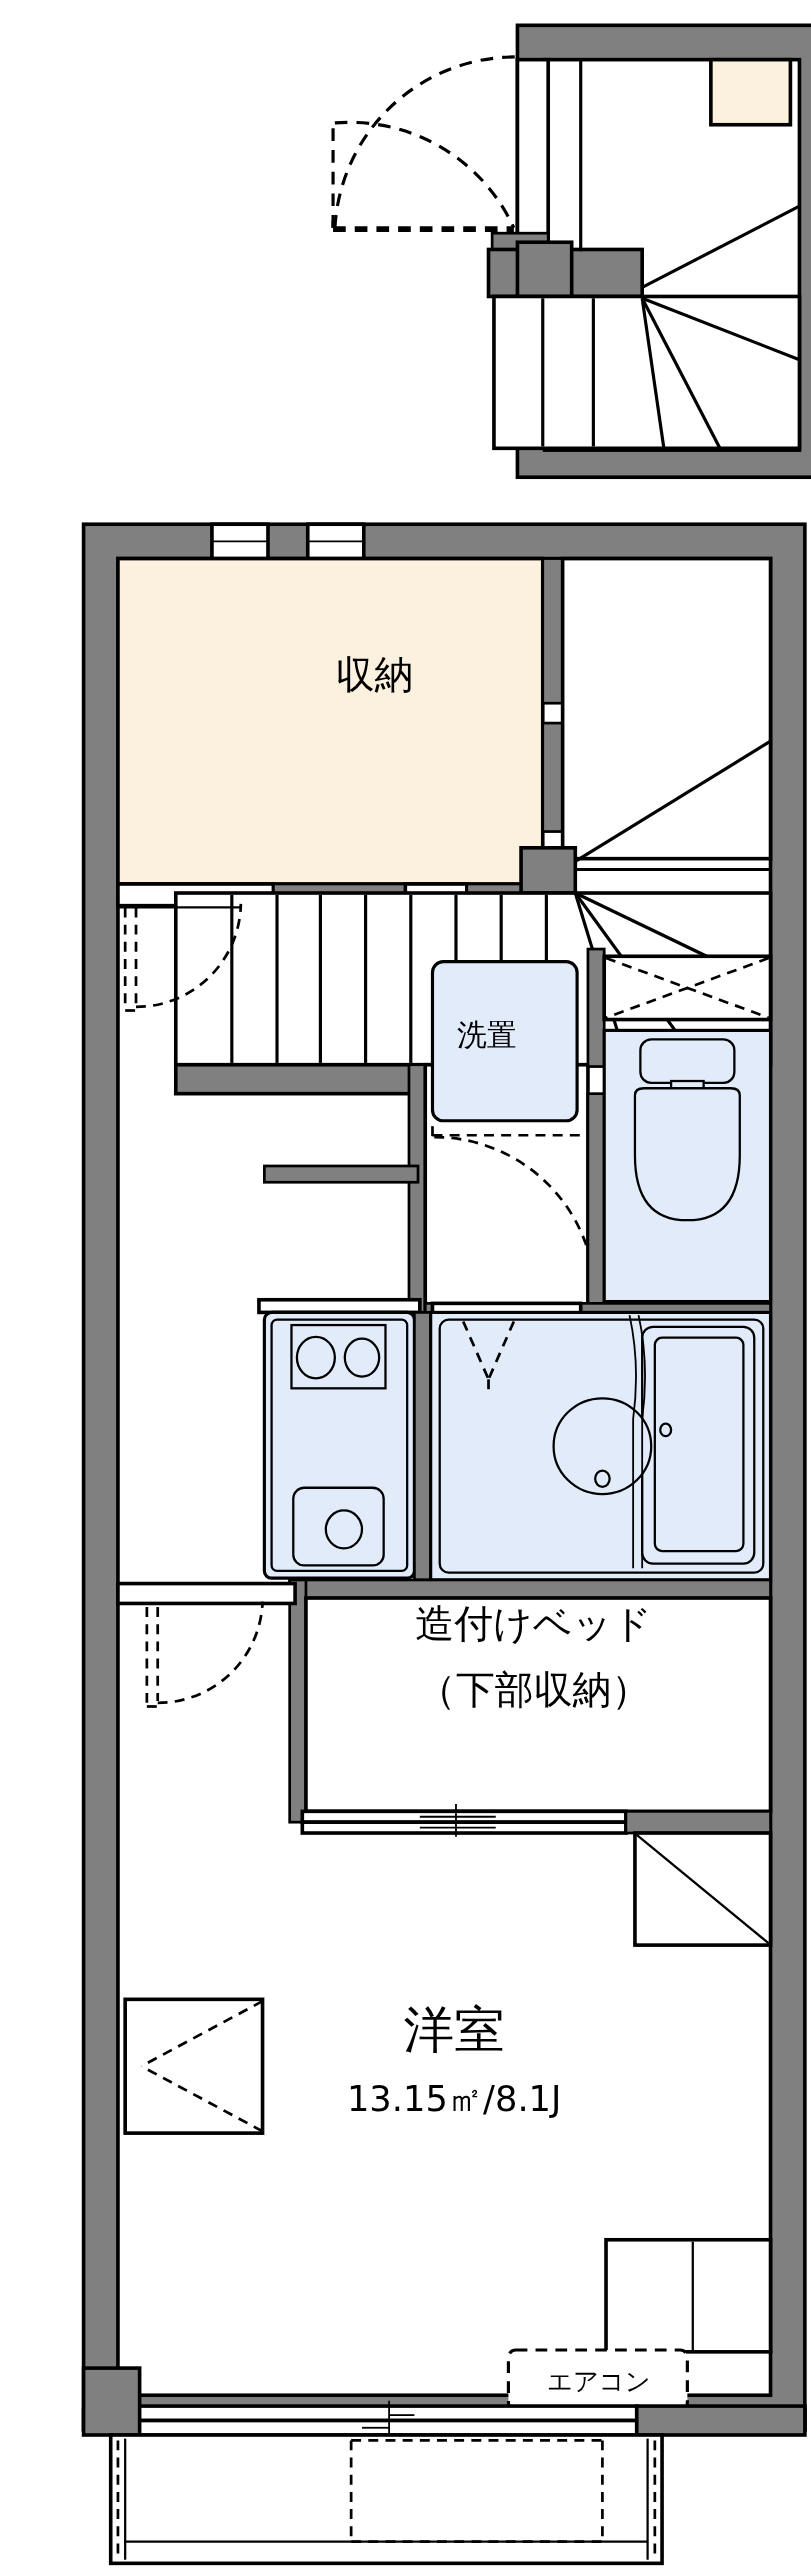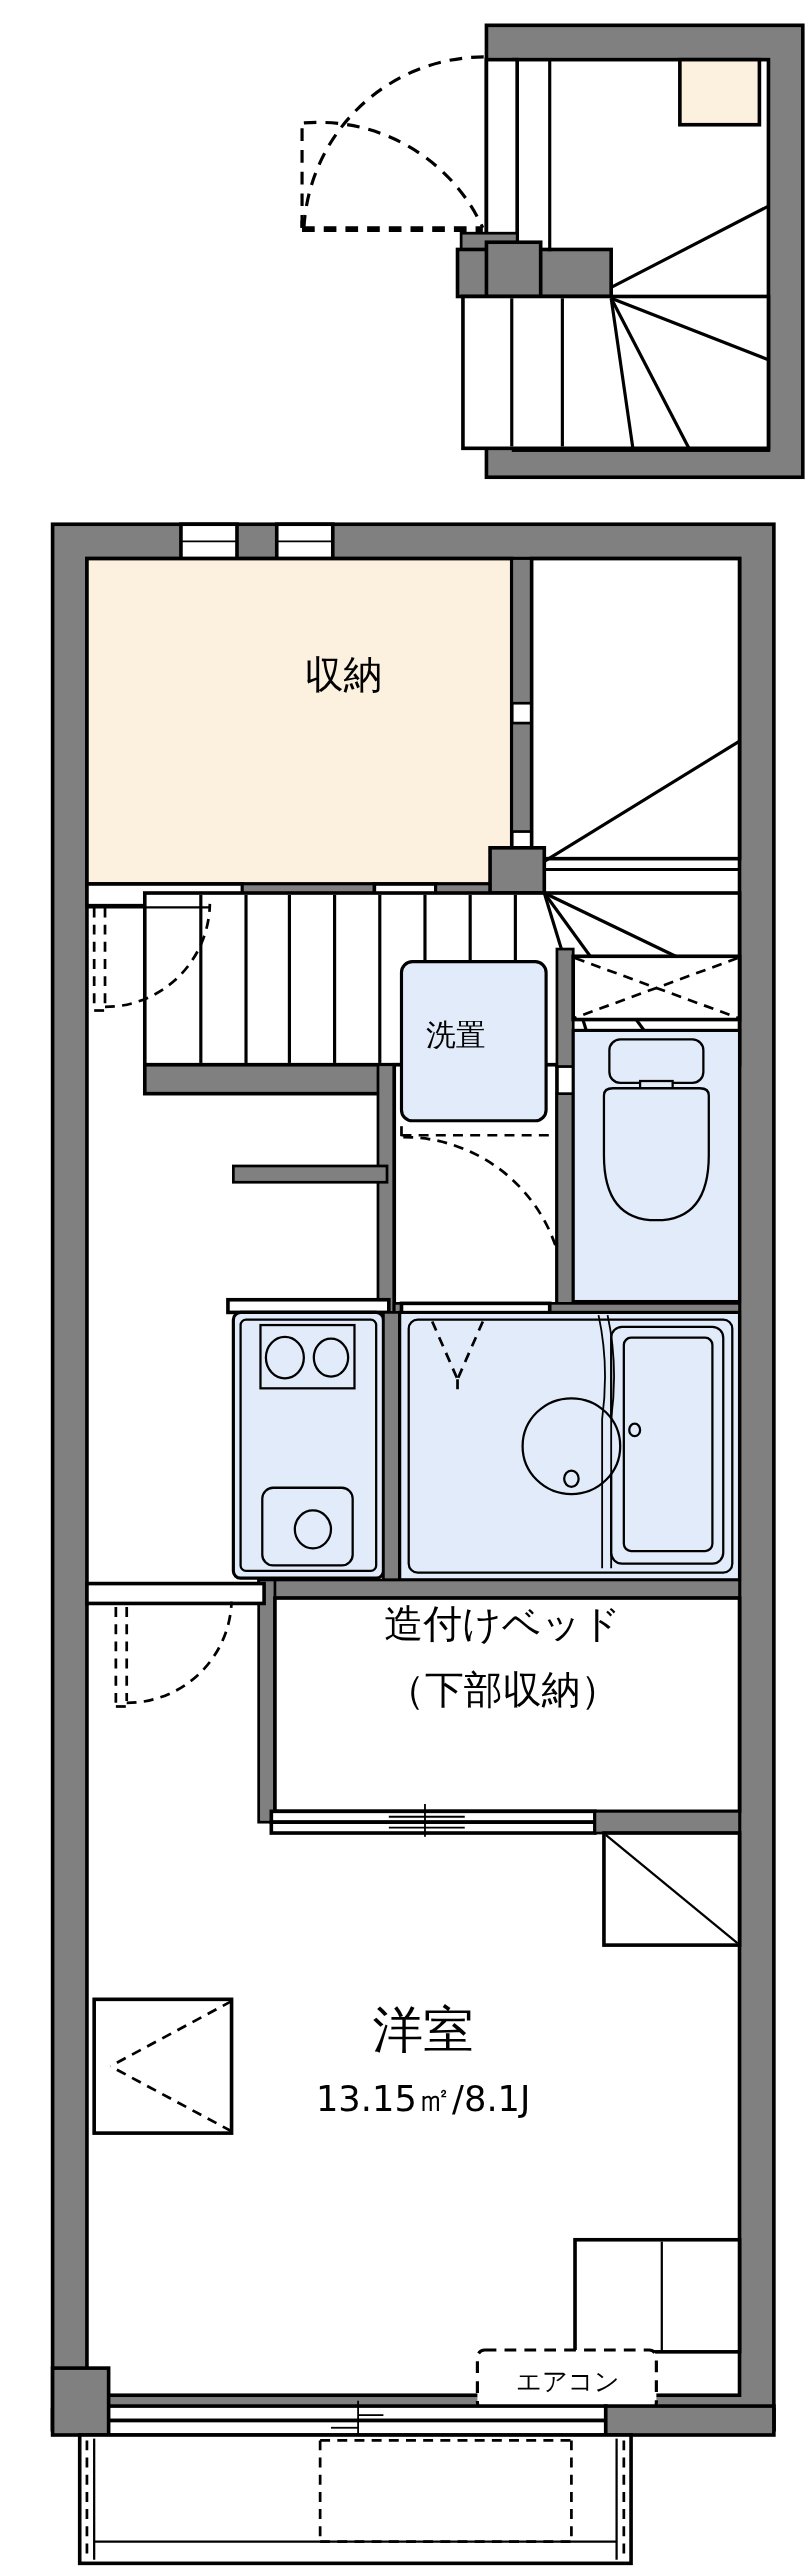--- a/index.html
+++ b/index.html
@@ -10,20 +10,21 @@
   body {
     width: 812px;
     height: 2576px;
     font-family: "Liberation Sans", "DejaVu Sans", sans-serif;
     overflow: hidden;
   }
   #floorplan-root {
     position: relative;
     width: 668px;
     height: 2576px;
+    margin-left: 31px;
   }
   svg.plan {
     display: block;
     width: 812px;
     height: 2576px;
   }
   .wall      { fill: #808080; stroke: #000000; stroke-width: 4; }
   .wall-thin { fill: #808080; stroke: #000000; stroke-width: 3; }
   .room-fill { fill: #ffffff; stroke: #000000; stroke-width: 4; }
   .storage   { fill: #FCF0DE; stroke: #000000; stroke-width: 4; }

